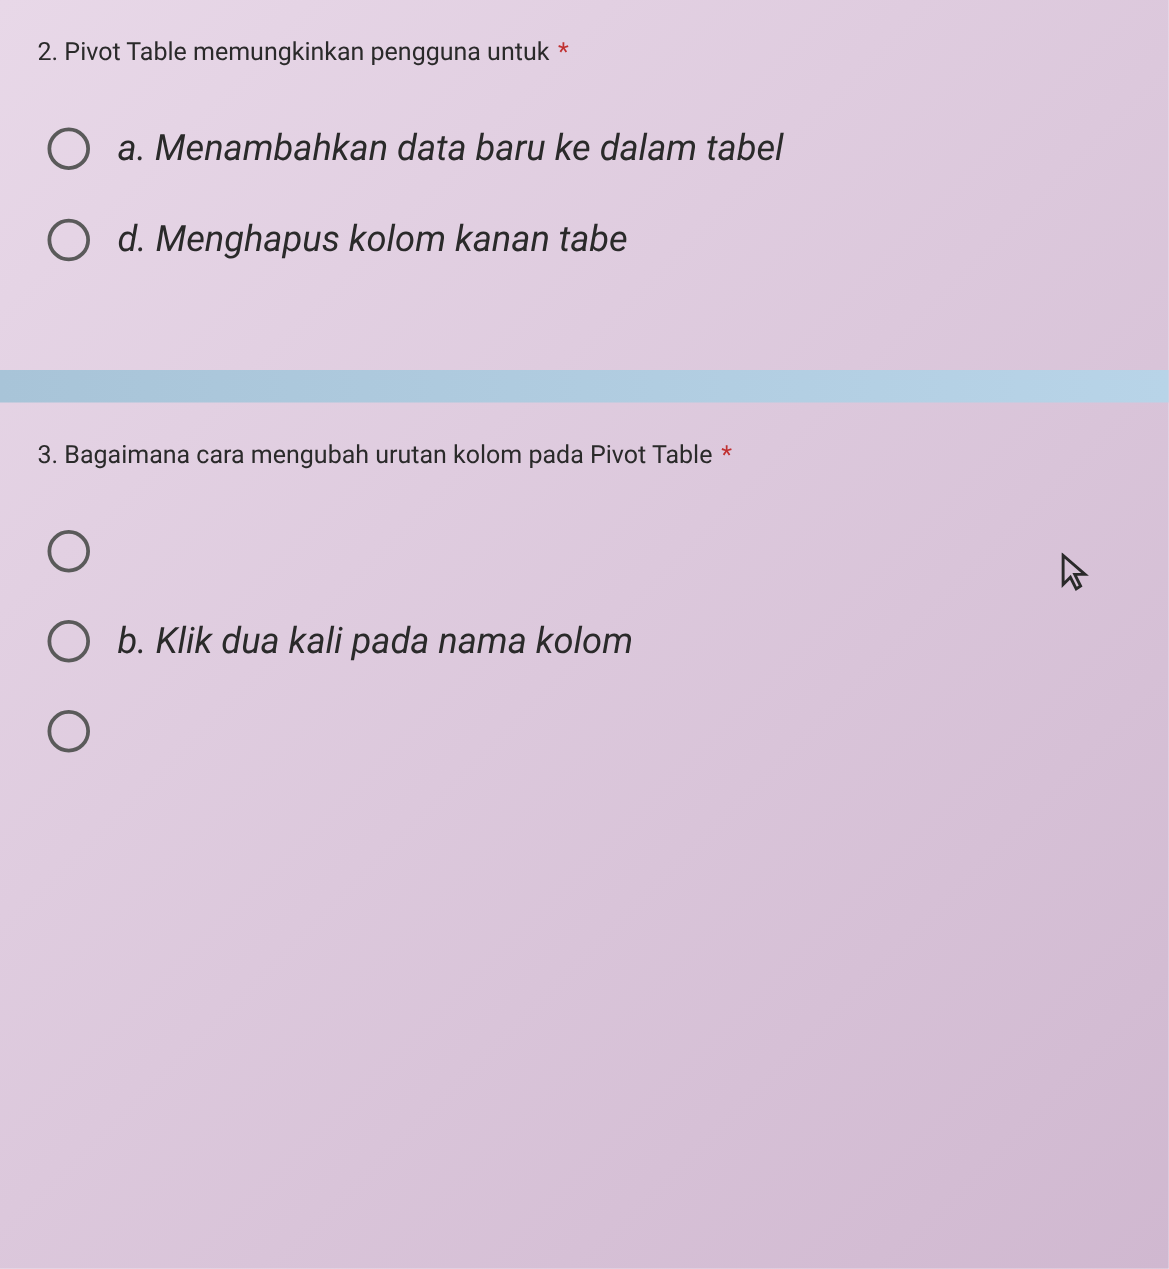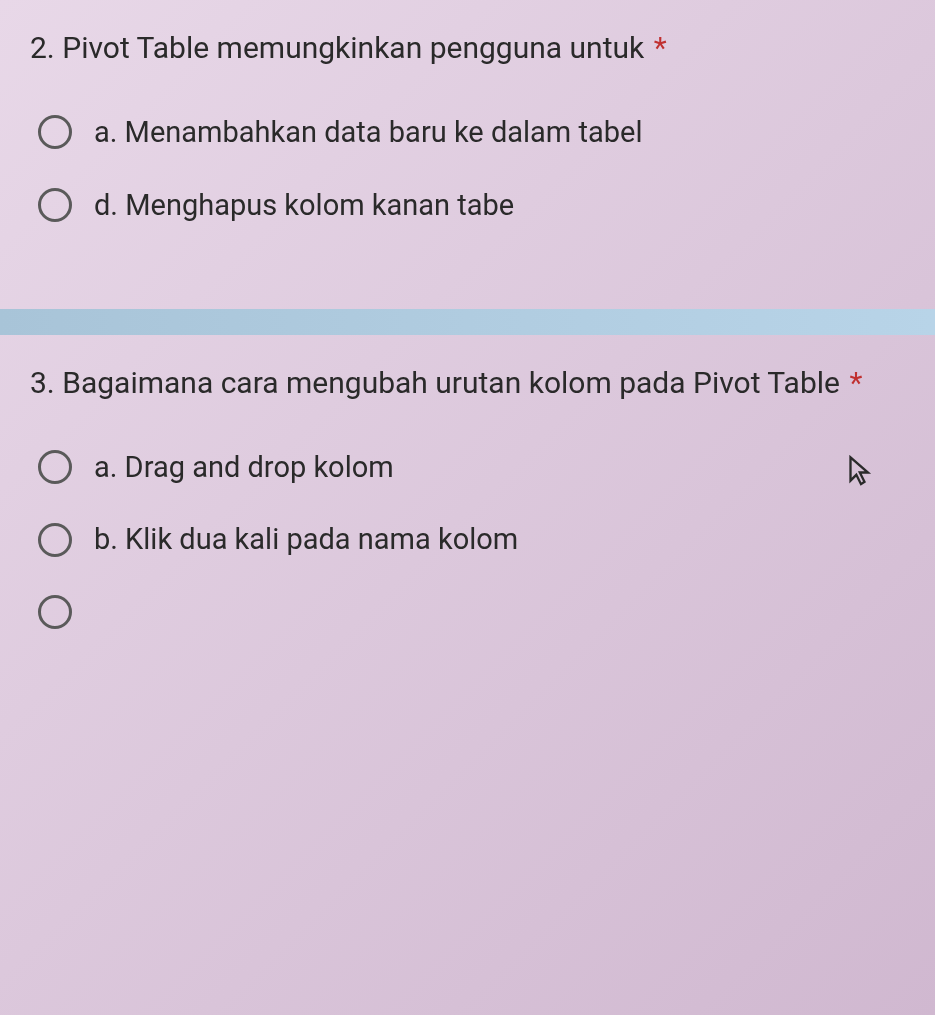--- a/index.html
+++ b/index.html
@@ -11,34 +11,35 @@
       font-family: Roboto, Arial, sans-serif;
       background: linear-gradient(135deg, #e8d8e8 0%, #dcc8dc 50%, #d0b8d0 100%);
       width: 935px;
       height: 1015px;
       overflow: hidden;
     }
     .question-block {
       padding: 28px 30px 48px 30px;
     }
     .question-text {
-      font-size: 30px;
+      font-size: 20px;
       color: #2a2a2a;
       margin-bottom: 48px;
       line-height: 1.3;
     }
     .required-star {
       color: #c03030;
       margin-left: 2px;
     }
     .option-row {
       display: flex;
       align-items: center;
       margin-bottom: 38px;
       padding-left: 8px;
+      font-style: italic;
     }
     .radio-circle {
       width: 34px;
       height: 34px;
       border: 3px solid #5a5a5a;
       border-radius: 50%;
       flex-shrink: 0;
       margin-right: 22px;
     }
     .option-label {
@@ -91,21 +92,20 @@
 
 <div class="question-block" style="position: relative;">
   <div class="question-text">
     <span>3.</span>
     <span>Bagaimana cara mengubah urutan kolom pada Pivot Table</span>
     <span class="required-star">*</span>
   </div>
 
   <div class="option-row">
     <div class="radio-circle"></div>
-    <span class="option-label">a. Drag and drop kolom</span>
   </div>
 
   <div class="option-row">
     <div class="radio-circle"></div>
     <span class="option-label">b. Klik dua kali pada nama kolom</span>
   </div>
 
   <div class="option-row">
     <div class="radio-circle"></div>
   </div>

